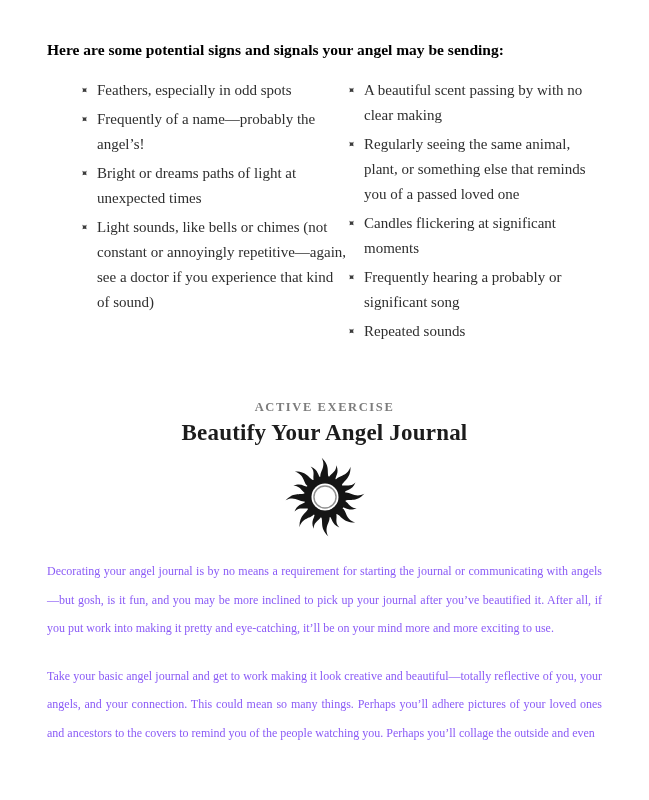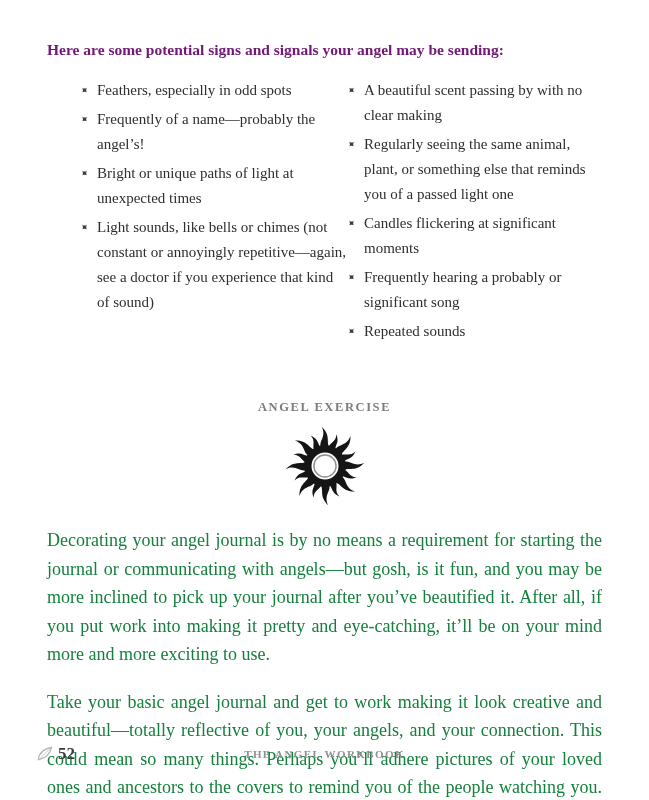--- a/index.html
+++ b/index.html
@@ -14,21 +14,21 @@
     position: relative;
     width: 649px; height: 800px;
     box-sizing: border-box;
     padding: 40px 47px 0 47px;
     background: #ffffff;
   }
   .heading {
     margin: 0;
     font-size: 15.5px;
     font-weight: bold;
-    color: #701a75;
+    color: #000000;
     line-height: 20px;
   }
   .columns {
     display: flex;
     margin: 18px 0 0 33px;
   }
   .col {
     list-style: none;
     margin: 0; padding: 0;
   }
@@ -65,24 +65,24 @@
   .title {
     margin: 5px 0 0 0;
     font-size: 23px;
     font-weight: bold;
     color: #1c1c1c;
     letter-spacing: 0.2px;
   }
   .sun-wrap { margin-top: 10px; line-height: 0; }
   .body-para {
     margin: 19px 0 0 0;
-    font-size: 18px;
+    font-size: 12px;
     line-height: 28.5px;
     text-align: justify;
-    color: #15803d;
+    color: #8b5cf6;
     font-family: Liberation Serif, serif;
   }
   .footer {
     position: absolute;
     left: 0; right: 0;
     top: 744px;
     height: 24px;
   }
   .pageno-group {
     position: absolute;
@@ -119,53 +119,54 @@
       <li>
         <span class="bullet"><span class="glyph">✦</span></span>
         <span class="li-text">Feathers, especially in odd spots</span>
       </li>
       <li>
         <span class="bullet"><span class="glyph">✦</span></span>
         <span class="li-text">Frequently of a name—probably the angel’s!</span>
       </li>
       <li>
         <span class="bullet"><span class="glyph">✦</span></span>
-        <span class="li-text">Bright or unique paths of light at unexpected times</span>
+        <span class="li-text">Bright or dreams paths of light at unexpected times</span>
       </li>
       <li>
         <span class="bullet"><span class="glyph">✦</span></span>
         <span class="li-text">Light sounds, like bells or chimes (not constant or annoyingly repetitive—again, see a doctor if you experience that kind of sound)</span>
       </li>
     </ul>
     <ul class="col right">
       <li>
         <span class="bullet"><span class="glyph">✦</span></span>
         <span class="li-text">A beautiful scent passing by with no clear making</span>
       </li>
       <li>
         <span class="bullet"><span class="glyph">✦</span></span>
-        <span class="li-text">Regularly seeing the same animal, plant, or something else that reminds you of a passed light one</span>
+        <span class="li-text">Regularly seeing the same animal, plant, or something else that reminds you of a passed loved one</span>
       </li>
       <li>
         <span class="bullet"><span class="glyph">✦</span></span>
         <span class="li-text">Candles flickering at significant moments</span>
       </li>
       <li>
         <span class="bullet"><span class="glyph">✦</span></span>
         <span class="li-text">Frequently hearing a probably or significant song</span>
       </li>
       <li>
         <span class="bullet"><span class="glyph">✦</span></span>
         <span class="li-text">Repeated sounds</span>
       </li>
     </ul>
   </div>
 
   <div class="exercise">
-    <div class="kicker">ANGEL EXERCISE</div>
+    <div class="kicker">ACTIVE EXERCISE</div>
+    <h1 class="title">Beautify Your Angel Journal</h1>
     <div class="sun-wrap">
       <svg width="82" height="82" viewBox="0 0 100 100" aria-hidden="true">
         <defs>
           <path id="rayL" d="M45.5,28 C41,20 52.5,15 46,2 C57.5,13 51,20 55.5,28 Z"></path>
           <path id="rayS" d="M46,28 C43,22 52,18.5 48,9 C56,17 51,22 54.5,28 Z"></path>
         </defs>
         <g fill="#151515">
           <use href="#rayL" transform="rotate(0,50,50)"></use>
           <use href="#rayS" transform="rotate(22.5,50,50)"></use>
           <use href="#rayL" transform="rotate(45,50,50)"></use>
@@ -186,24 +187,14 @@
         </g>
         <circle cx="50" cy="50" r="16.5" fill="#ffffff"></circle>
         <circle cx="50" cy="50" r="13.5" fill="none" stroke="#8f8f8f" stroke-width="1.7"></circle>
       </svg>
     </div>
   </div>
 
   <p class="body-para">Decorating your angel journal is by no means a requirement for starting the journal or communicating with angels—but gosh, is it fun, and you may be more inclined to pick up your journal after you’ve beautified it. After all, if you put work into making it pretty and eye-catching, it’ll be on your mind more and more exciting to use.</p>
   <p class="body-para">Take your basic angel journal and get to work making it look creative and beautiful—totally reflective of you, your angels, and your connection. This could mean so many things. Perhaps you’ll adhere pictures of your loved ones and ancestors to the covers to remind you of the people watching you. Perhaps you’ll collage the outside and even</p>
 
-  <div class="footer">
-    <span class="pageno-group">
-      <svg width="18" height="16" viewBox="0 0 20 18" aria-hidden="true">
-        <path d="M2.5,15.5 C3,9 8,3.5 17.5,1.5 C15.5,9 10,13.5 4,15 Z" fill="#ffffff" stroke="#b3b3b3" stroke-width="1.3"></path>
-        <path d="M4,15 C7.5,10.5 11.5,7 15.5,3.5" fill="none" stroke="#c4c4c4" stroke-width="1"></path>
-      </svg>
-      <span class="pageno">52</span>
-    </span>
-    <span class="running">THE ANGEL WORKBOOK</span>
-  </div>
 
 </div>
 
 </body></html>

